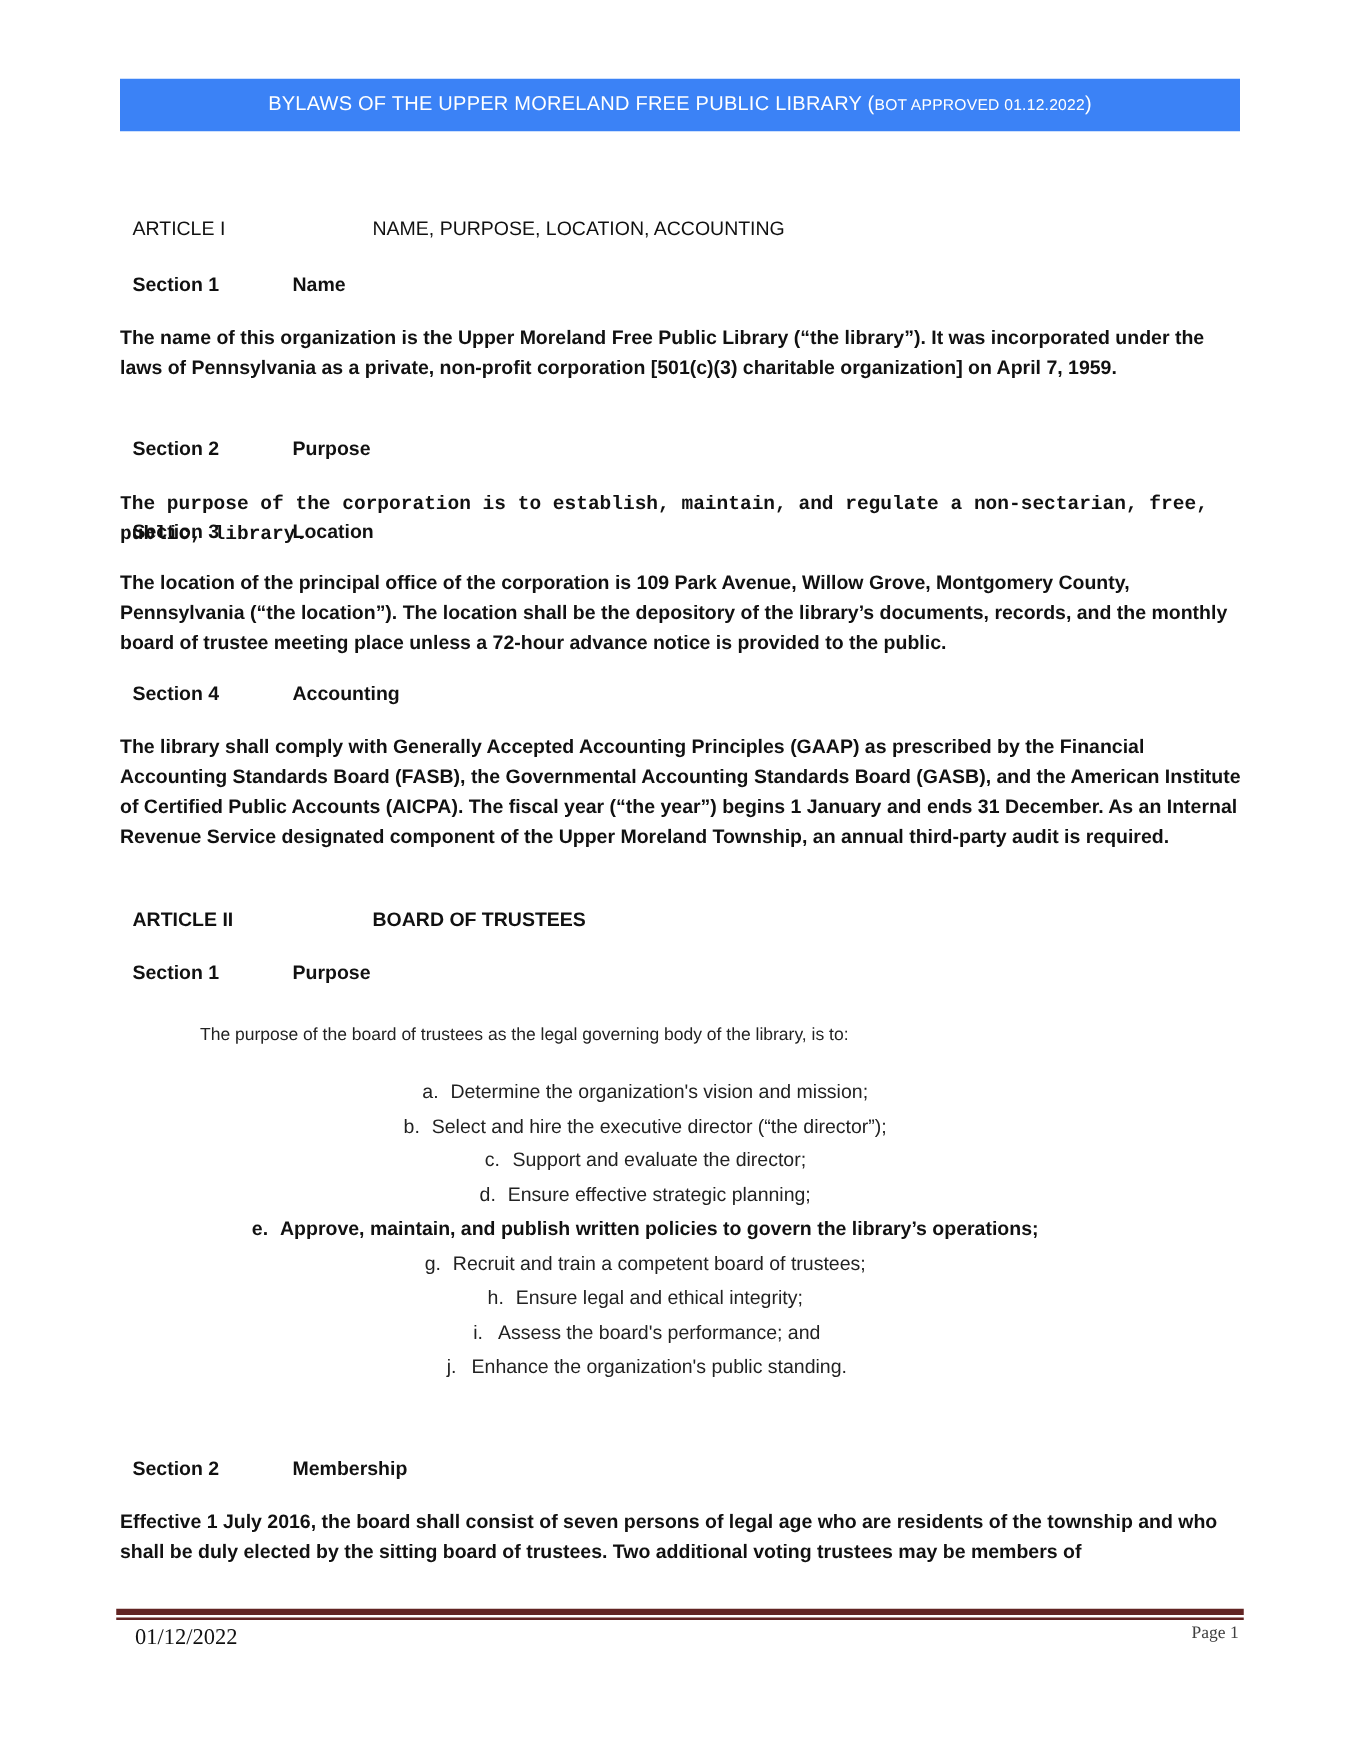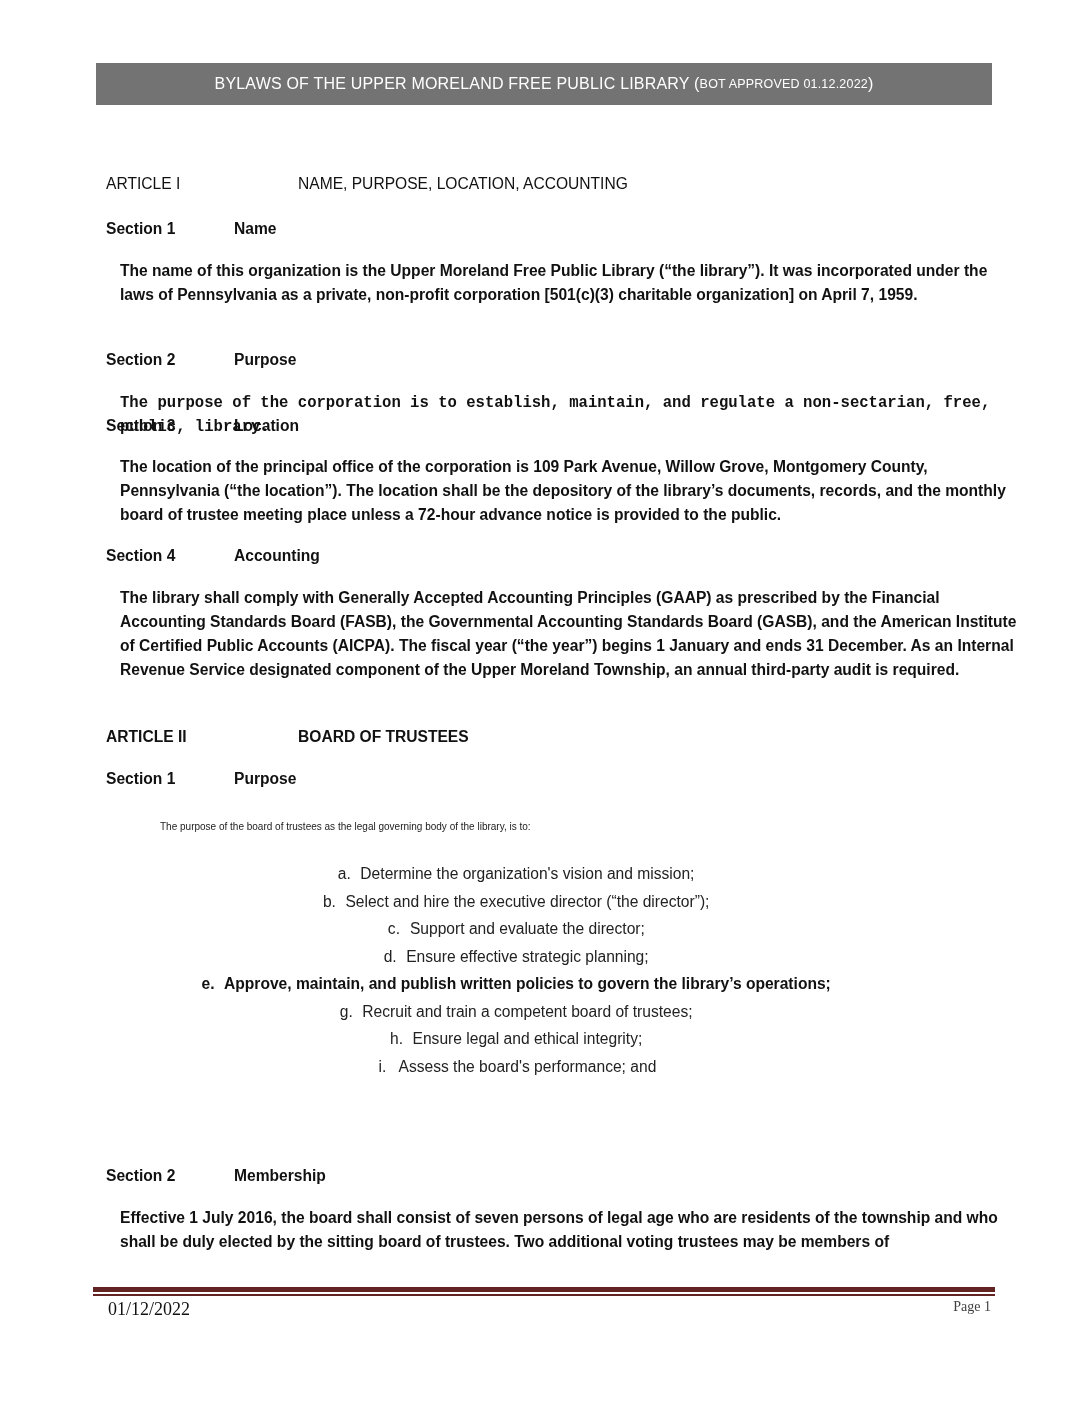--- a/index.html
+++ b/index.html
@@ -1,28 +1,28 @@
 <!DOCTYPE html>
 <html><head>
 <meta charset="utf-8">
 <style>
   html, body { margin:0; padding:0; background:#ffffff; }
   body { width:1088px; height:1408px; position:relative; overflow:hidden;
          font-family:"Liberation Sans", sans-serif; color:#111; }
   .header-bar { position:absolute; left:96px; top:63px; width:896px; height:42px;
-                background:#737373; color:#fff; display:flex; align-items:center; justify-content:center;
+                background:#3b82f6; color:#fff; display:flex; align-items:center; justify-content:center;
                 font-size:16px; letter-spacing:0.2px; }
   .header-bar .small { font-size:12.5px; }
   .content { position:absolute; left:96px; top:0; width:900px; }
-  .block { position:absolute; left:0; width:900px; font-size:15.6px; line-height:24px;margin-left:24px; }
+  .block { position:absolute; left:0; width:900px; font-size:15.6px; line-height:24px; }
   .heading { position:absolute; left:0; font-size:15.6px; line-height:20px; white-space:nowrap; }
   .heading .label { display:inline-block; width:128px;margin-left:10px; }
   .heading.article .label { width:192px; }
   .bold { font-weight:bold; }
-  .intro { position:absolute; left:64px; font-size:10px; line-height:20px; white-space:nowrap; color:#222; }
+  .intro { position:absolute; left:64px; font-size:14px; line-height:20px; white-space:nowrap; color:#222; }
   .list { position:absolute; left:96px; top:863px; margin:0; padding:0; list-style:none;text-align:center; }
   .list li { height:27.5px; font-size:15.6px; line-height:22px; white-space:nowrap; color:#222; }
   .list li .marker { display:inline-block; width:32px; }
   .list li.bold { color:#111; }
   .footer-thick { position:absolute; left:93px; top:1287px; width:902px; height:5px; background:#622423; }
   .footer-thin { position:absolute; left:93px; top:1294px; width:902px; height:1.5px; background:#622423; }
   .footer-date { position:absolute; left:108px; top:1299px; font-family:"Liberation Serif", serif; font-size:18px; color:#111; }
   .footer-page { position:absolute; right:97px; top:1299px; font-family:Liberation Serif, serif; font-size:14px; color:#404040; }
 </style>
 </head>
@@ -71,20 +71,21 @@
 
   <ul class="list">
     <li><span class="marker">a.</span><span>Determine the organization's vision and mission;</span></li>
     <li><span class="marker">b.</span><span>Select and hire the executive director (“the director”);</span></li>
     <li><span class="marker">c.</span><span>Support and evaluate the director;</span></li>
     <li><span class="marker">d.</span><span>Ensure effective strategic planning;</span></li>
     <li class="bold"><span class="marker">e.</span><span>Approve, maintain, and publish written policies to govern the library’s operations;</span></li>
     <li><span class="marker">g.</span><span>Recruit and train a competent board of trustees;</span></li>
     <li><span class="marker">h.</span><span>Ensure legal and ethical integrity;</span></li>
     <li><span class="marker">i.</span><span>Assess the board's performance; and</span></li>
+    <li><span class="marker">j.</span><span>Enhance the organization's public standing.</span></li>
   </ul>
 
   <div class="heading bold" style="top:1166px;">
     <span class="label">Section 2</span><span>Membership</span>
   </div>
   <div class="block bold" style="top:1206px;">Effective 1 July 2016, the board shall consist of seven persons of legal age who are residents of the township and who shall be duly elected by the sitting board of trustees. Two additional voting trustees may be members of</div>
 </div>
 
 <div class="footer-thick"></div>
 <div class="footer-thin"></div>

